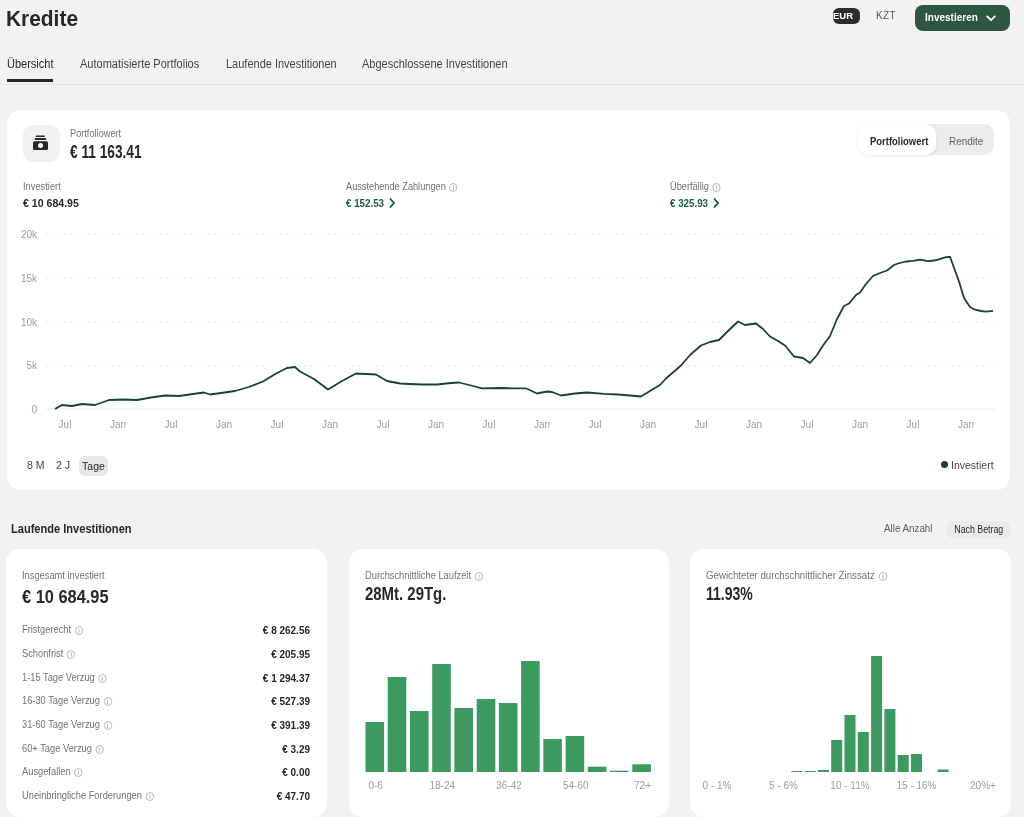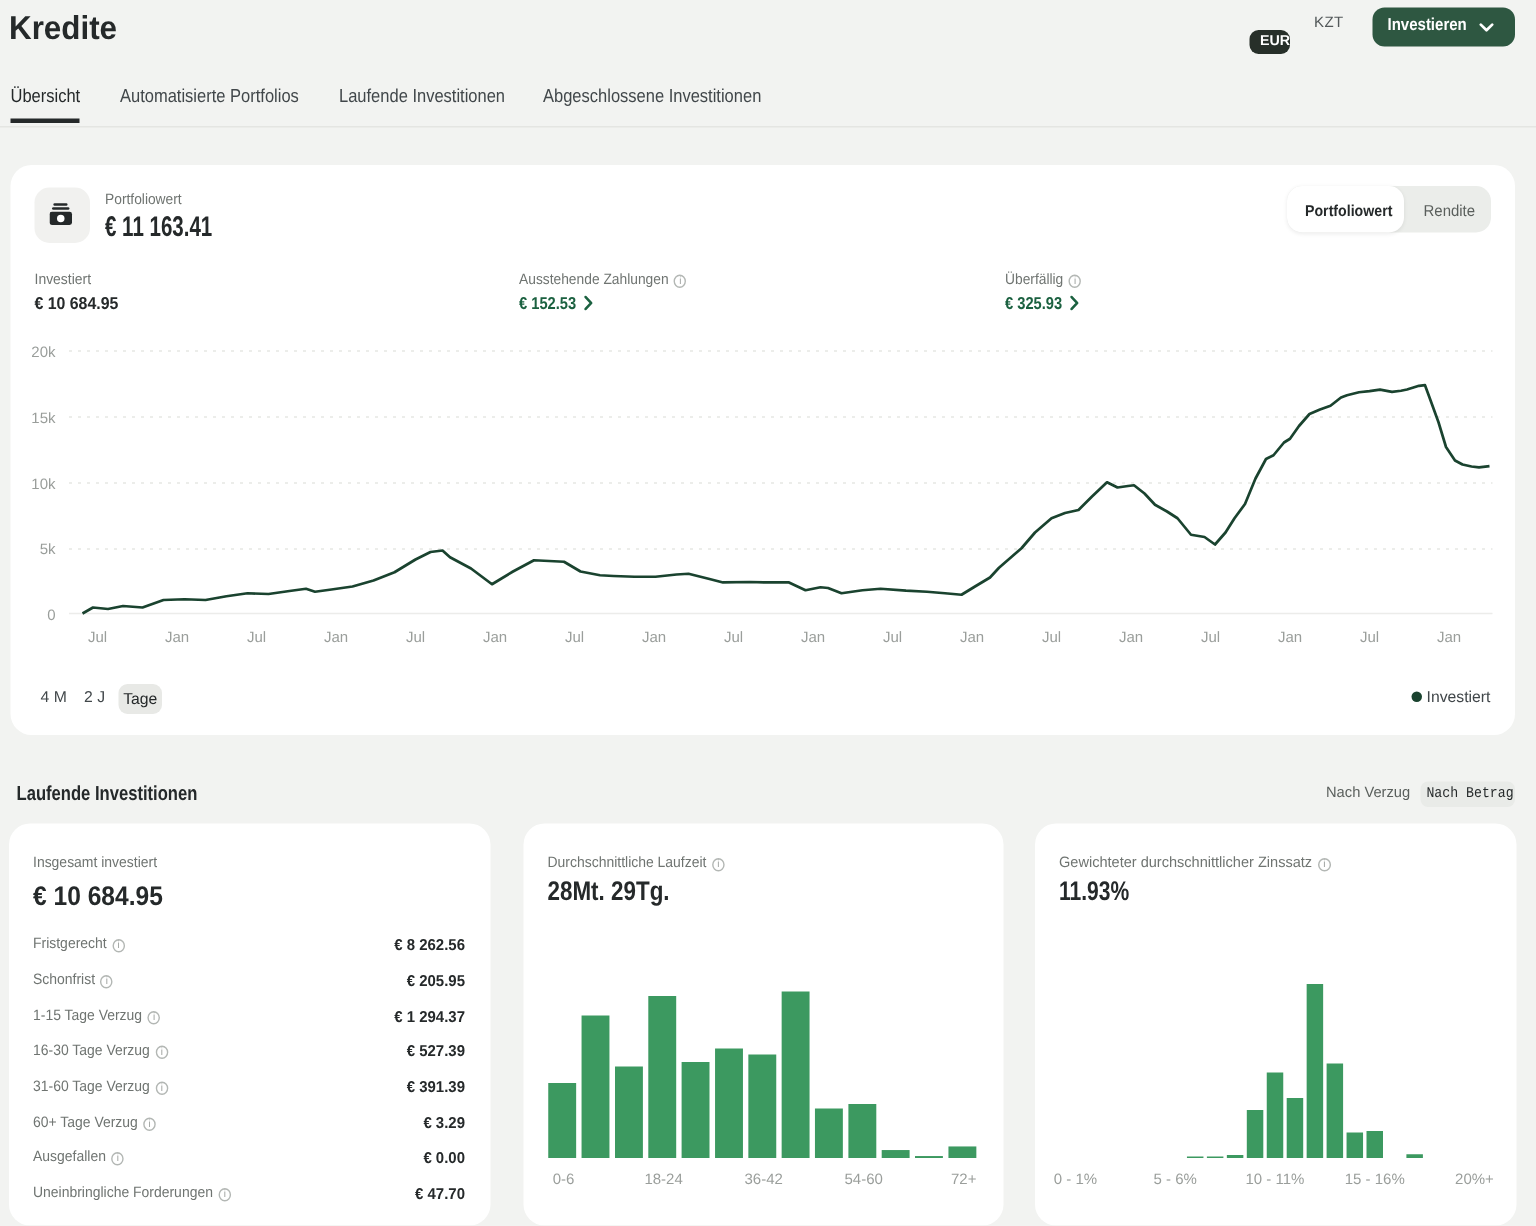--- a/index.html
+++ b/index.html
@@ -12,21 +12,21 @@
 .lbl { color:#6f7471; font-size:10px; }
 .val { font-size:10.5px; font-weight:bold; text-align:right; }
 .info { display:inline-block; width:9px; height:9px; border:1px solid #b3b7b4; border-radius:50%; font-size:7px; line-height:8px; text-align:center; color:#9a9e9b; vertical-align:0.5px; margin-left:4px; font-weight:normal; }
 .grn { color:#1b6140; font-weight:bold; }
 </style>
 </head>
 <body>
 <div id="page">
 
   <div class="abs" style="left:6px; top:8px; font-size:22px; line-height:22px; font-weight:bold; transform:scaleX(0.95); transform-origin:0 0;">Kredite</div>
-  <div class="abs" style="left:833px; top:8px; width:27px; height:16px; background:#272f29; border-radius:6px; color:#fff; font-size:9.5px; font-weight:bold; text-align:right; line-height:16px;margin-top:12px;">EUR</div>
+  <div class="abs" style="left:833px; top:8px; width:27px; height:16px; background:#272f29; border-radius:6px; color:#fff; font-size:9.5px; font-weight:bold; text-align:left; line-height:16px;">EUR</div>
   <div class="abs" style="left:876px; top:10px; font-size:10px; color:#53585a; letter-spacing:0.3px;">KZT</div>
   <div class="abs" style="left:915px; top:5px; width:95px; height:26px; background:#2e5741; border-radius:8px; color:#fff;">
     <span class="sx" style="position:absolute; left:10px; top:7px; font-size:11.5px; line-height:11.5px; font-weight:bold; transform:scaleX(0.87);">Investieren</span>
     <svg style="position:absolute; left:71px; top:10px;" width="10" height="7" viewBox="0 0 10 7">
         <path d="M1.2 1.4 L5 5.2 L8.8 1.4" stroke="#fff" stroke-width="1.8" fill="none" stroke-linecap="round" stroke-linejoin="round"></path>
       </svg>
   </div>
 
   <div class="abs sx" style="left:7px; top:57px; font-size:12.5px; color:#25292a; transform:scaleX(0.88);">Übersicht</div>
   <div class="abs sx" style="left:80px; top:57px; font-size:12.5px; color:#41474a; transform:scaleX(0.88);">Automatisierte Portfolios</div>
@@ -94,29 +94,29 @@
         <text x="628" y="200">Jan</text>
         <text x="681" y="200">Jul</text>
         <text x="734" y="200">Jan</text>
         <text x="787" y="200">Jul</text>
         <text x="840" y="200">Jan</text>
         <text x="893" y="200">Jul</text>
         <text x="946" y="200">Jan</text>
       </g>
   </svg>
 
-  <div class="abs" style="left:27px; top:459px; font-size:10.5px; color:#41474a;">4 M</div>
+  <div class="abs" style="left:27px; top:459px; font-size:10.5px; color:#41474a;">8 M</div>
   <div class="abs" style="left:56px; top:459px; font-size:10.5px; color:#41474a;">2 J</div>
   <div class="abs" style="left:79px; top:456px; width:29px; height:20px; background:#e8e9e6; border-radius:6px; font-size:10.5px; color:#25292a; text-align:center; line-height:20px;">Tage</div>
   <div class="abs" style="left:941px; top:461px; width:7px; height:7px; border-radius:50%; background:#1a432f;"></div>
   <div class="abs" style="left:951px; top:459px; font-size:10.5px; color:#41474a; white-space:nowrap;">Investiert</div>
 
   <div class="abs" style="left:11px; top:521px; font-size:13.5px; font-weight:bold; transform:scaleX(0.82); transform-origin:0 0; white-space:nowrap;">Laufende Investitionen</div>
-  <div class="abs" style="left:884px; top:523px; font-size:10px; color:#5a5f5c; white-space:nowrap; transform:scaleX(0.98); transform-origin:0 0;">Nach Verzug</div>
-  <div class="abs" style="left:947px; top:521px; width:63px; height:17px; background:#e9ebe8; border-radius:5px; font-size:10px; color:#25292a; text-align:center; line-height:17px; white-space:nowrap;font-family:Liberation Mono, monospace;"><span style="display:inline-block; transform:scaleX(0.88);">Nach Betrag</span></div>
+  <div class="abs" style="left:884px; top:523px; font-size:10px; color:#5a5f5c; white-space:nowrap; transform:scaleX(0.98); transform-origin:0 0;">Alle Anzahl</div>
+  <div class="abs" style="left:947px; top:521px; width:63px; height:17px; background:#e9ebe8; border-radius:5px; font-size:10px; color:#25292a; text-align:center; line-height:17px; white-space:nowrap;"><span style="display:inline-block; transform:scaleX(0.88);">Nach Betrag</span></div>
 
   <div class="card abs" style="left:6px; top:549px; width:321px; height:268px; background:#fff; border-radius:14px;"></div>
   <div class="abs lbl sx" style="left:22px; top:570px;">Insgesamt investiert</div>
   <div class="abs" style="left:22px; top:588px; font-size:18px; line-height:18px; font-weight:bold; transform:scaleX(0.91); transform-origin:0 0; white-space:nowrap;">€ 10 684.95</div>
   <div class="abs lbl sx" style="left:22px; top:624px;">Fristgerecht<span class="info">i</span></div>
   <div class="abs val sxr" style="left:160px; top:624px; width:150px;">€ 8 262.56</div>
   <div class="abs lbl sx" style="left:22px; top:648px;">Schonfrist<span class="info">i</span></div>
   <div class="abs val sxr" style="left:160px; top:648px; width:150px;">€ 205.95</div>
   <div class="abs lbl sx" style="left:22px; top:672px;">1-15 Tage Verzug<span class="info">i</span></div>
   <div class="abs val sxr" style="left:160px; top:672px; width:150px;">€ 1 294.37</div>

